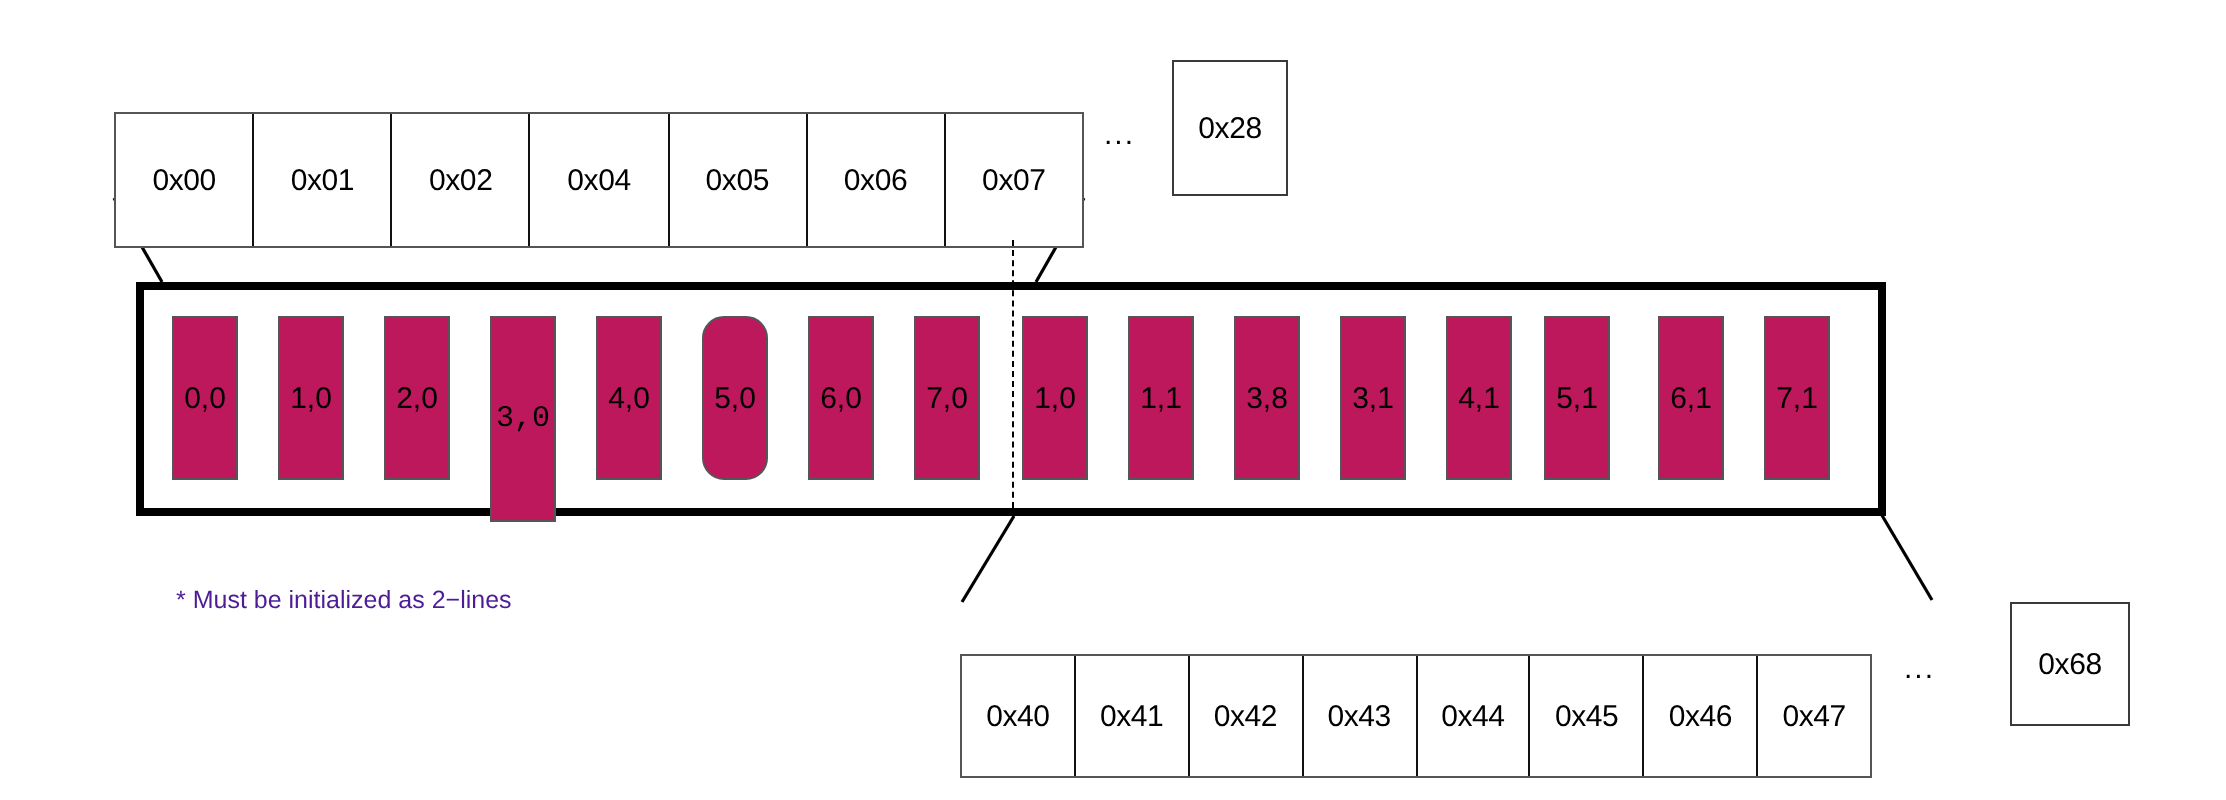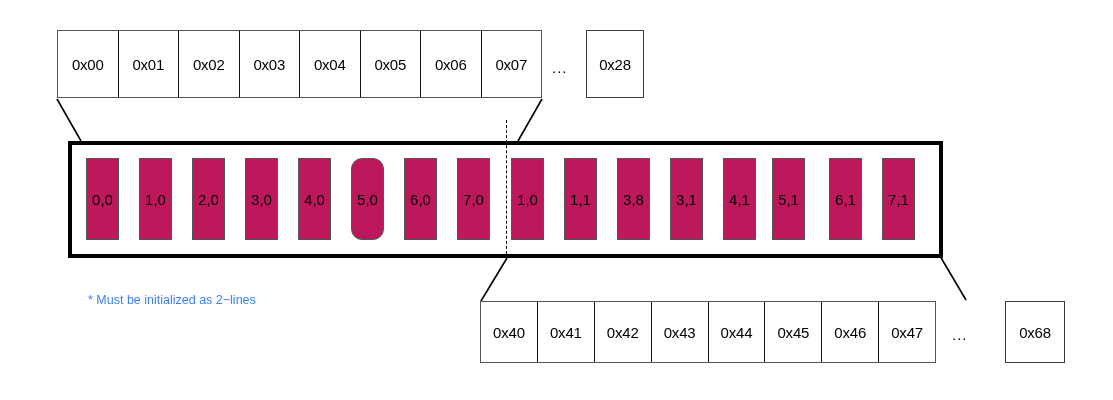--- a/index.html
+++ b/index.html
@@ -33,20 +33,21 @@
     line-height: 1;
     letter-spacing: -0.2px;
     white-space: nowrap;
   }
   .addr-row-strip {
     position: absolute;
     box-sizing: border-box;
     display: flex;
     border: 1px solid #555;
     background: #ffffff;
+    margin-top: 26px;
   }
   .addr-row-strip .addr-cell {
     position: relative;
     border: none;
     border-right: 1px solid #111;
     flex: 1 1 auto;
     height: 100%;
   }
   .addr-row-strip .addr-cell:last-child {
     border-right: none;
@@ -86,21 +87,21 @@
     border-left: 1.5px dashed #000000;
     width: 0;
   }
 
   
   #note {
     position: absolute;
     font-size: 12.5px;
     line-height: 1;
     white-space: nowrap;
-    color: #3b82f6;
+    color: #4c1d95;
   }
 
   
   #connectors {
     position: absolute;
     left: 0;
     top: 0;
     width: 1113px;
     height: 400px;
     pointer-events: none;
@@ -115,37 +116,36 @@
     <line x1="57" y1="99" x2="81" y2="141" stroke="#000" stroke-width="1.6"></line>
     <line x1="542" y1="99" x2="518" y2="141" stroke="#000" stroke-width="1.6"></line>
     <line x1="507" y1="258" x2="481" y2="301" stroke="#000" stroke-width="1.6"></line>
     <line x1="940" y1="256" x2="966" y2="300" stroke="#000" stroke-width="1.6"></line>
   </svg>
 
   <div class="addr-row-strip" id="top-row" style="left:57px; top:30px; width:485px; height:68px;">
     <div class="addr-cell">0x00</div>
     <div class="addr-cell">0x01</div>
     <div class="addr-cell">0x02</div>
-    <div class="addr-cell">0x03</div>
     <div class="addr-cell">0x04</div>
     <div class="addr-cell">0x05</div>
     <div class="addr-cell">0x06</div>
     <div class="addr-cell">0x07</div>
   </div>
 
   <div class="ellipsis" style="left:552px; top:60px;">...</div>
 
   <div class="addr-cell" style="left:586px; top:30px; width:58px; height:68px;">0x28</div>
 
   <div id="cache-box" style="left:68px; top:141px; width:875px; height:117px;"></div>
 
   <div class="line-cell" style="left:86px;  top:158px; width:33px; height:82px;">0,0</div>
   <div class="line-cell" style="left:139px; top:158px; width:33px; height:82px;">1,0</div>
   <div class="line-cell" style="left:192px; top:158px; width:33px; height:82px;text-align:center;">2,0</div>
-  <div class="line-cell" style="left:245px; top:158px; width:33px; height:82px;">3,0</div>
+  <div class="line-cell" style="left:245px; top:158px; width:33px; height:103px;font-family:Liberation Mono, monospace;">3,0</div>
   <div class="line-cell" style="left:298px; top:158px; width:33px; height:82px;">4,0</div>
   <div class="line-cell" style="left:351px; top:158px; width:33px; height:82px;border-radius:11px;">5,0</div>
   <div class="line-cell" style="left:404px; top:158px; width:33px; height:82px;">6,0</div>
   <div class="line-cell" style="left:457px; top:158px; width:33px; height:82px;">7,0</div>
 
   <div id="split-line" style="left:506px; top:120px; height:139px;"></div>
 
   <div class="line-cell" style="left:511px; top:158px; width:33px; height:82px;">1,0</div>
   <div class="line-cell" style="left:564px; top:158px; width:33px; height:82px;">1,1</div>
   <div class="line-cell" style="left:617px; top:158px; width:33px; height:82px;">3,8</div>

